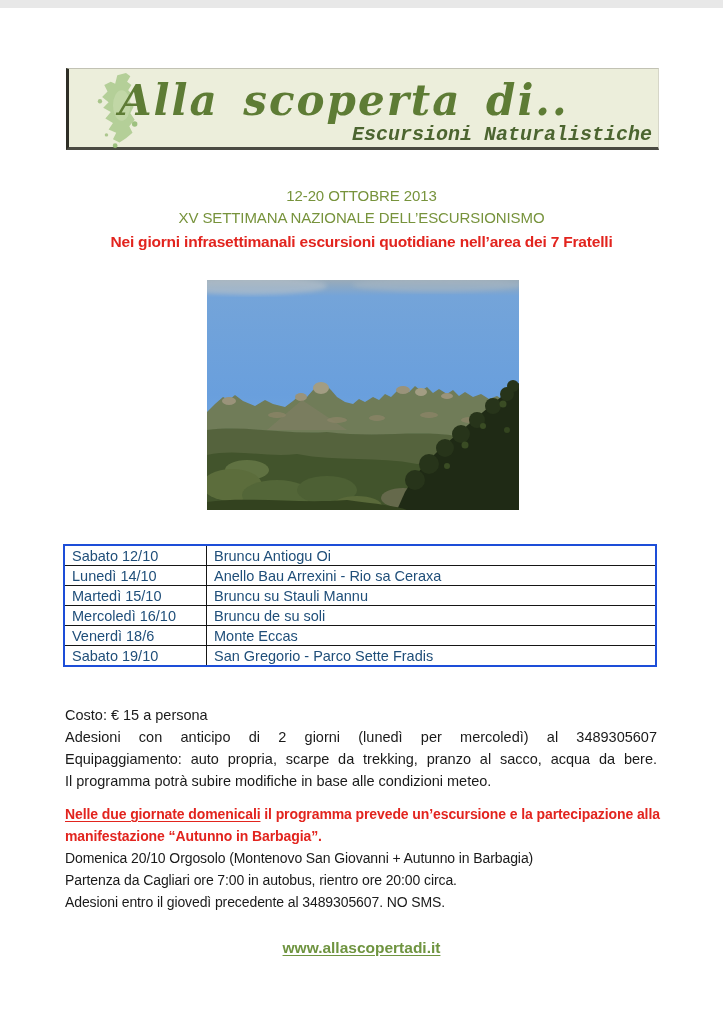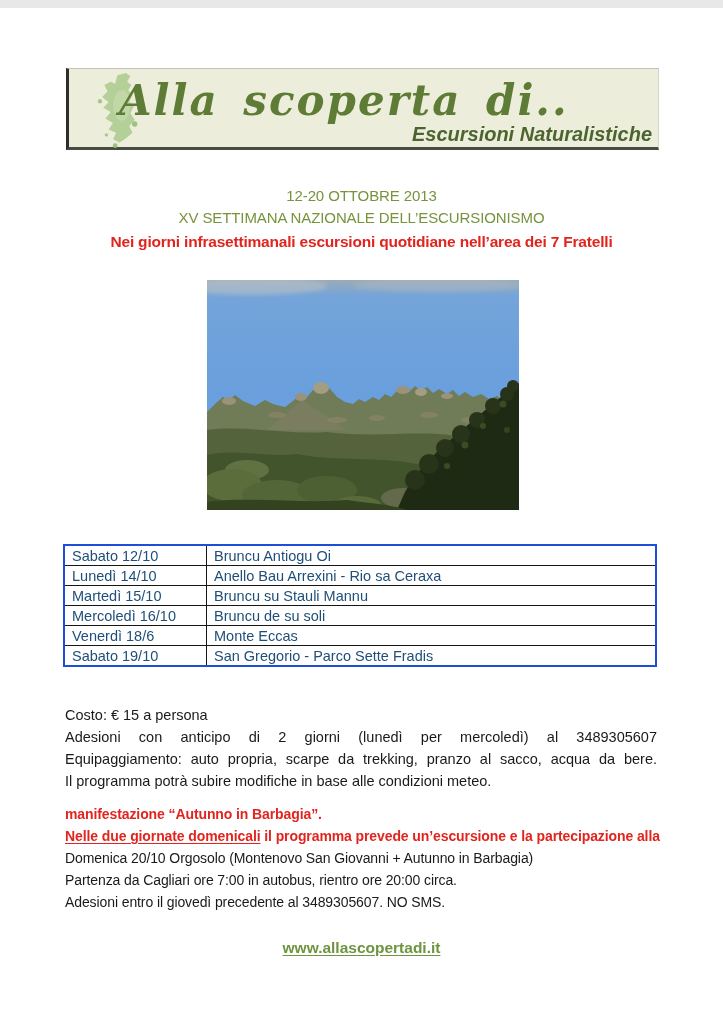--- a/index.html
+++ b/index.html
@@ -26,21 +26,21 @@
   .brand{
     position:absolute;left:50px;top:2px;
     font-family:"DejaVu Serif", cursive;
     font-style:italic;font-weight:bold;
     font-size:42px;line-height:60px;
     letter-spacing:2px;word-spacing:8px;
     color:#5e7c35;white-space:nowrap;
   }
   .tagline{
     position:absolute;right:6px;bottom:1px;
-    font-family:Liberation Sans, sans-serif;
+    font-family:Liberation Mono, monospace;
     font-style:italic;font-weight:bold;
     font-size:20px;color:#4c6530;white-space:nowrap;
   }
 
   
   .green-heads{
     position:absolute;left:0;top:177px;width:723px;
     text-align:center;font-weight:normal;font-size:15px;line-height:22px;
     color:#77933C;letter-spacing:-0.1px;
   }
@@ -211,22 +211,22 @@
   </table>
 
   <div class="info">
     <div>Costo: € 15 a persona</div>
     <div class="jline">Adesioni con anticipo di 2 giorni (lunedì per mercoledì) al 3489305607</div>
     <div class="jline">Equipaggiamento: auto propria, scarpe da trekking, pranzo al sacco, acqua da bere.</div>
     <div>Il programma potrà subire modifiche in base alle condizioni meteo.</div>
   </div>
 
   <div class="sunday">
+    <div class="redline"><span class="u">Nelle due giornate domenicali</span><span> il programma prevede un’escursione e la partecipazione alla</span></div>
     <div class="redline">manifestazione “Autunno in Barbagia”.</div>
-    <div class="redline"><span class="u">Nelle due giornate domenicali</span><span> il programma prevede un’escursione e la partecipazione alla</span></div>
     <div>Domenica 20/10 Orgosolo (Montenovo San Giovanni + Autunno in Barbagia)</div>
     <div>Partenza da Cagliari ore 7:00 in autobus, rientro ore 20:00 circa.</div>
     <div>Adesioni entro il giovedì precedente al 3489305607. NO SMS.</div>
   </div>
 
   <div class="site-link">
     <a>www.allascopertadi.it</a>
   </div>
 
 </div>

